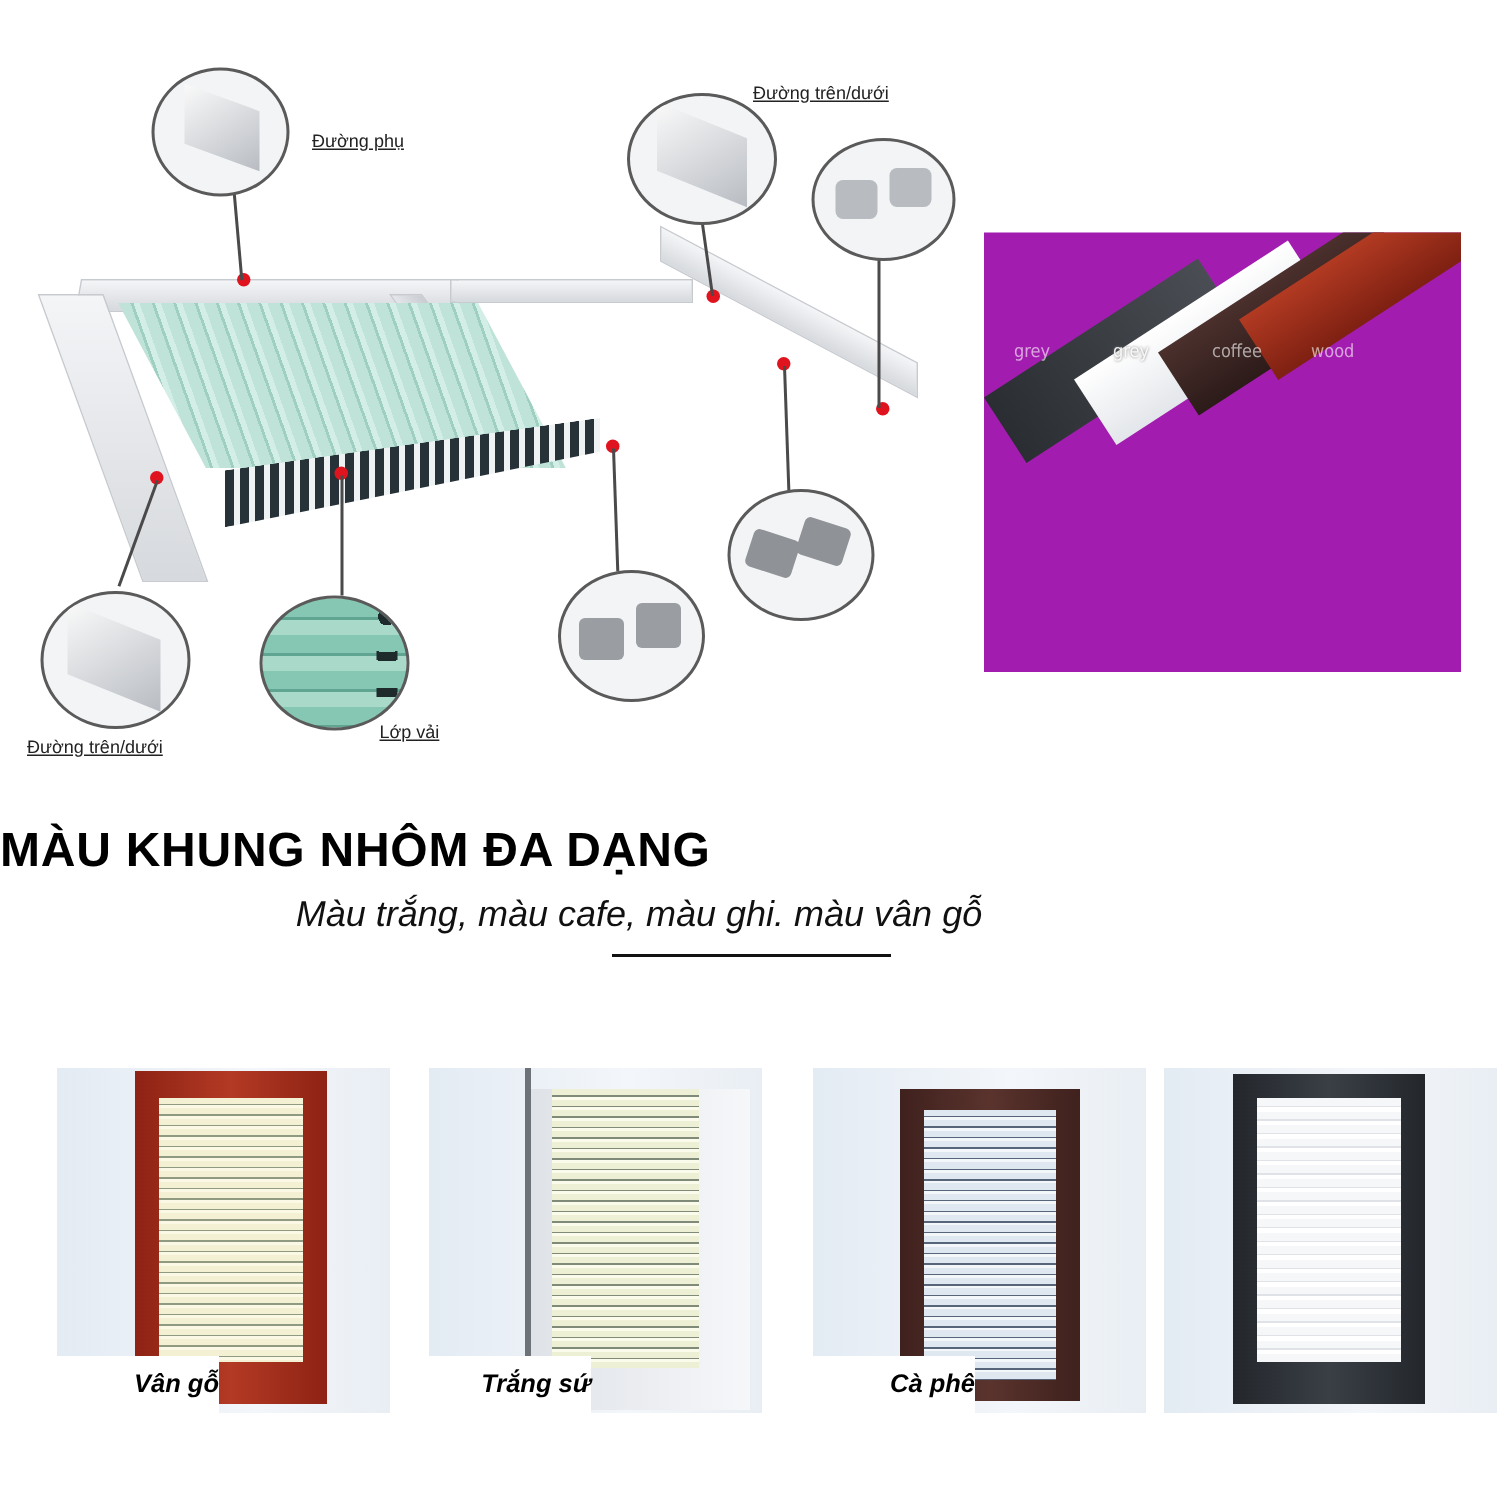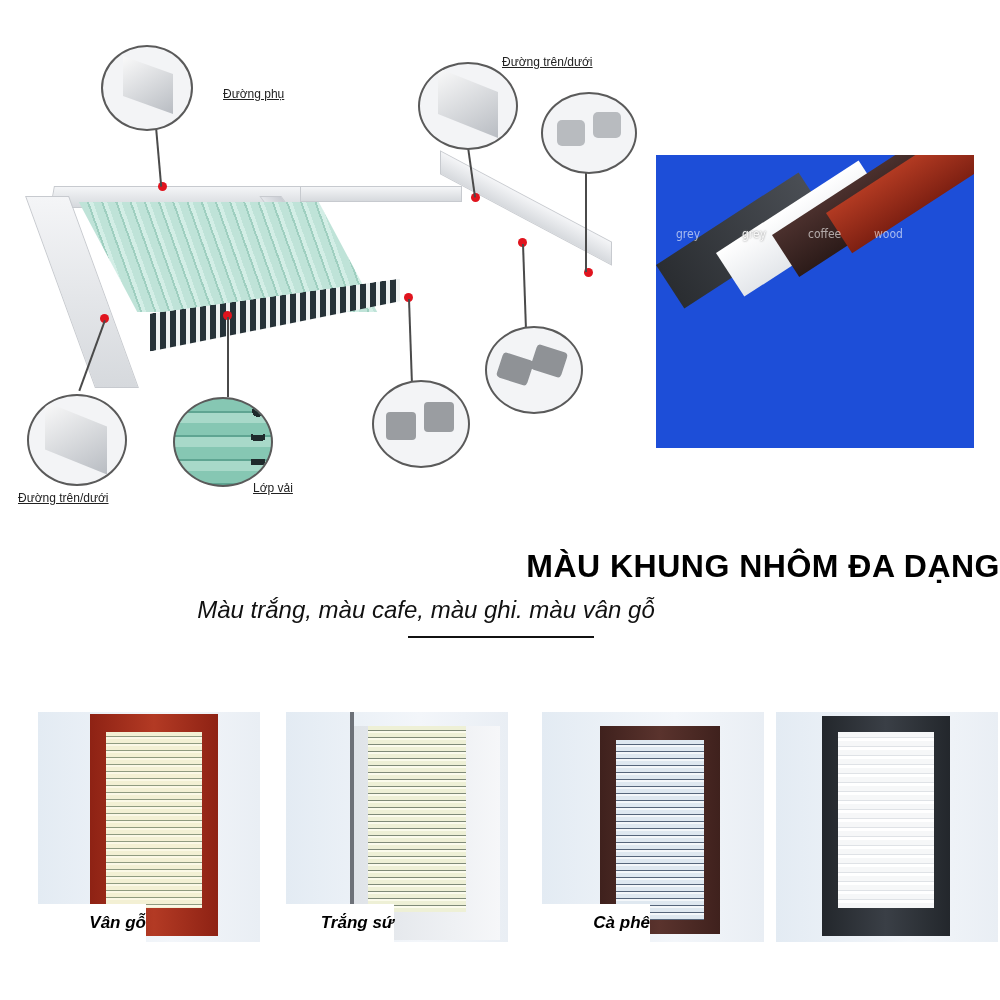--- a/index.html
+++ b/index.html
@@ -8,25 +8,25 @@
   .abs { position:absolute; }
   .callout-circle { position:absolute; border-radius:50%; border:2px solid #5a5a5a; background:#f3f4f6; overflow:hidden; }
   .leader { position:absolute; background:#4a4a4a; width:1.5px; transform-origin:top left; }
   .dot { position:absolute; width:9px; height:9px; border-radius:50%; background:#e0141e; margin:-4px 0 0 -4px; }
   .label { position:absolute; font-size:12px; color:#222; white-space:nowrap;text-decoration:underline; }
   
   .rail { position:absolute; background:linear-gradient(180deg,#f4f5f7,#d6d9dd); border:1px solid #c7cacf; }
   .pleats { position:absolute; background:repeating-linear-gradient(100deg,#bfe3d8 0 8px,#9fcfc0 8px 10px,#d3eee6 10px 14px); }
   .pleat-edge { position:absolute; background:repeating-linear-gradient(90deg,#263238 0 6px,#eef2f2 6px 10px); }
   
-  .profile-photo { position:absolute; left:656px; top:155px; width:318px; height:293px; background:#1d4ed8; overflow:hidden; }
+  .profile-photo { position:absolute; left:656px; top:155px; width:318px; height:293px; background:#a21caf; overflow:hidden; }
   .bar { position:absolute; transform:skewY(32deg); transform-origin:top left; }
   .bar-tag { position:absolute; font-size:12px; color:rgba(255,255,255,0.6); font-family:"DejaVu Sans Condensed","DejaVu Sans",sans-serif; }
   
-  .title { position:absolute; left:0; width:1000px; top:548px; text-align:right; font-weight:bold; font-size:32px; letter-spacing:0.5px; color:#000; }
+  .title { position:absolute; left:0; width:1000px; top:548px; text-align:left; font-weight:bold; font-size:32px; letter-spacing:0.5px; color:#000; }
   .subtitle { position:absolute; left:0; width:852px; top:596px; text-align:center; font-style:italic; font-size:24px; color:#111; }
   .underline { position:absolute; left:408px; top:636px; width:186px; height:2px; background:#111; }
   
   .swatch { position:absolute; top:712px; width:222px; height:230px; background:linear-gradient(90deg,#e3ebf3,#f3f6fa 60%,#e9eef4); }
   .frame { position:absolute; }
   .blind { position:absolute; }
   .swatch-label { position:absolute; left:0; bottom:0; width:108px; height:38px; background:#fff; font-weight:bold; font-style:italic; font-size:17px; line-height:38px; text-align:right; color:#000; }
 </style>
 </head>
 <body>
@@ -76,21 +76,21 @@
   </div>
   <div class="callout-circle" style="left:372px;top:380px;width:94px;height:84px;">
     <div style="position:absolute;left:12px;top:30px;width:30px;height:28px;background:#9a9da1;border-radius:4px;"></div>
     <div style="position:absolute;left:50px;top:20px;width:30px;height:30px;background:#9a9da1;border-radius:4px;"></div>
   </div>
   <div class="callout-circle" style="left:485px;top:326px;width:94px;height:84px;">
     <div style="position:absolute;left:12px;top:28px;width:32px;height:26px;background:#8f9296;border-radius:4px;transform:rotate(18deg);"></div>
     <div style="position:absolute;left:46px;top:20px;width:32px;height:26px;background:#8f9296;border-radius:4px;transform:rotate(18deg);"></div>
   </div>
 
-  <div class="label" style="left:223px;top:87px;text-align:center;">Đường phụ</div>
+  <div class="label" style="left:208px;top:87px;text-align:center;">Đường phụ</div>
   <div class="label" style="left:502px;top:55px;">Đường trên/dưới</div>
   <div class="label" style="left:18px;top:491px;">Đường trên/dưới</div>
   <div class="label" style="left:253px;top:481px;">Lớp vải</div>
 </div>
 
 <div class="profile-photo">
   <div class="bar" style="left:6px;top:78px;width:52px;height:180px;background:linear-gradient(90deg,#2a2d31,#4a4e54);transform:skewY(0) rotate(-33deg);transform-origin:top left;left:0px;top:110px;width:170px;height:52px;"></div>
   <div class="bar" style="transform:rotate(-33deg);left:60px;top:98px;width:170px;height:52px;background:linear-gradient(180deg,#ffffff,#e3e6ea);"></div>
   <div class="bar" style="transform:rotate(-33deg);left:116px;top:80px;width:170px;height:50px;background:linear-gradient(180deg,#4b302d,#2c1b19);"></div>
   <div class="bar" style="transform:rotate(-33deg);left:170px;top:58px;width:170px;height:48px;background:linear-gradient(180deg,#b23a22,#7e2012);"></div>

